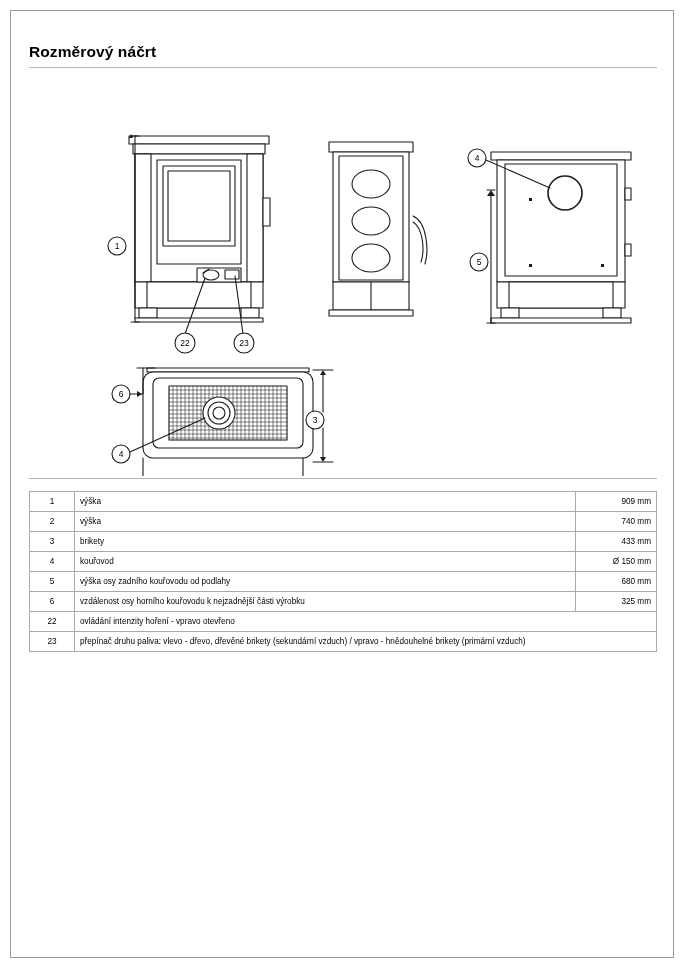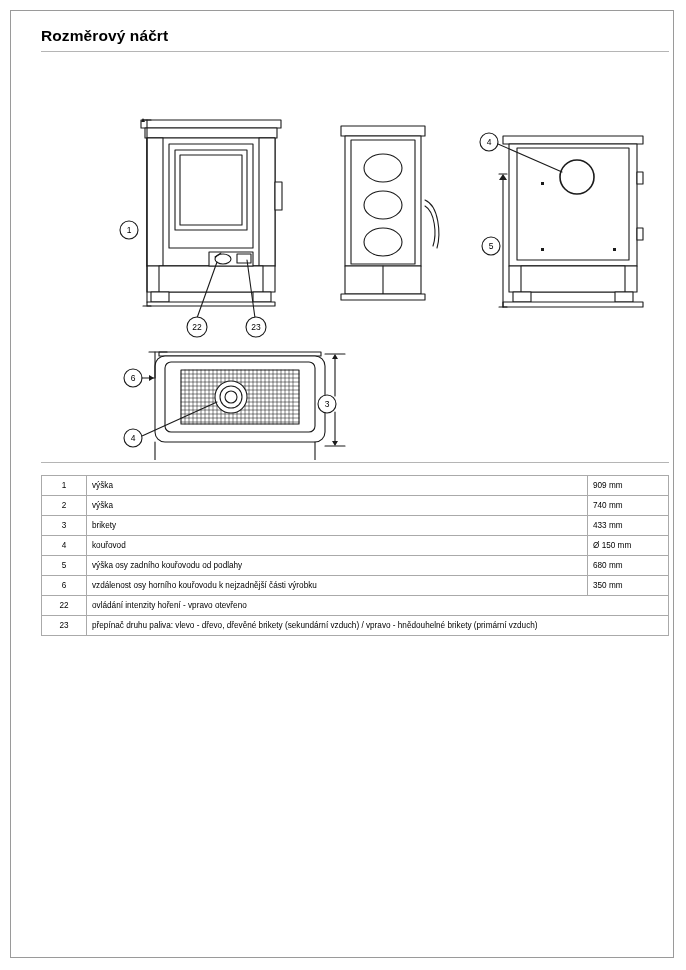--- a/index.html
+++ b/index.html
@@ -20,23 +20,22 @@
     top: 10px;
     width: 664px;
     height: 948px;
     border: 1px solid #9a9a9a;
     box-sizing: border-box;
     background: #fff;
   }
   .inner {
     position: absolute;
     left: 18px;
-    top: 16px;
+    top: 32px;
     width: 628px;
-    margin-left: 12px;
   }
   h1.section-title {
     font-size: 15.5px;
     font-weight: bold;
     margin: 0 0 6px 0;
     letter-spacing: 0.1px;
   }
   .rule {
     border: none;
     border-top: 1px solid #b5b5b5;
@@ -67,20 +66,21 @@
     vertical-align: middle;
     height: 13px;
   }
   td.idx {
     width: 34px;
     text-align: center;
   }
   td.desc { }
   td.val {
     width: 70px;
+    text-align: right;
     white-space: nowrap;
   }
 </style>
 </head>
 <body>
 
 <div class="page">
   <div class="inner">
 
     <h1 class="section-title">Rozměrový náčrt</h1>
@@ -271,21 +271,21 @@
             <td class="val">Ø 150 mm</td>
           </tr>
           <tr>
             <td class="idx">5</td>
             <td class="desc">výška osy zadního kouřovodu od podlahy</td>
             <td class="val">680 mm</td>
           </tr>
           <tr>
             <td class="idx">6</td>
             <td class="desc">vzdálenost osy horního kouřovodu k nejzadnější části výrobku</td>
-            <td class="val">350 mm</td>
+            <td class="val">325 mm</td>
           </tr>
           <tr>
             <td class="idx">22</td>
             <td class="desc" colspan="2">ovládání intenzity hoření - vpravo otevřeno</td>
           </tr>
           <tr>
             <td class="idx">23</td>
             <td class="desc" colspan="2">přepínač druhu paliva: vlevo - dřevo, dřevěné brikety (sekundární vzduch) / vpravo - hnědouhelné brikety (primární vzduch)</td>
           </tr>
         </tbody>

